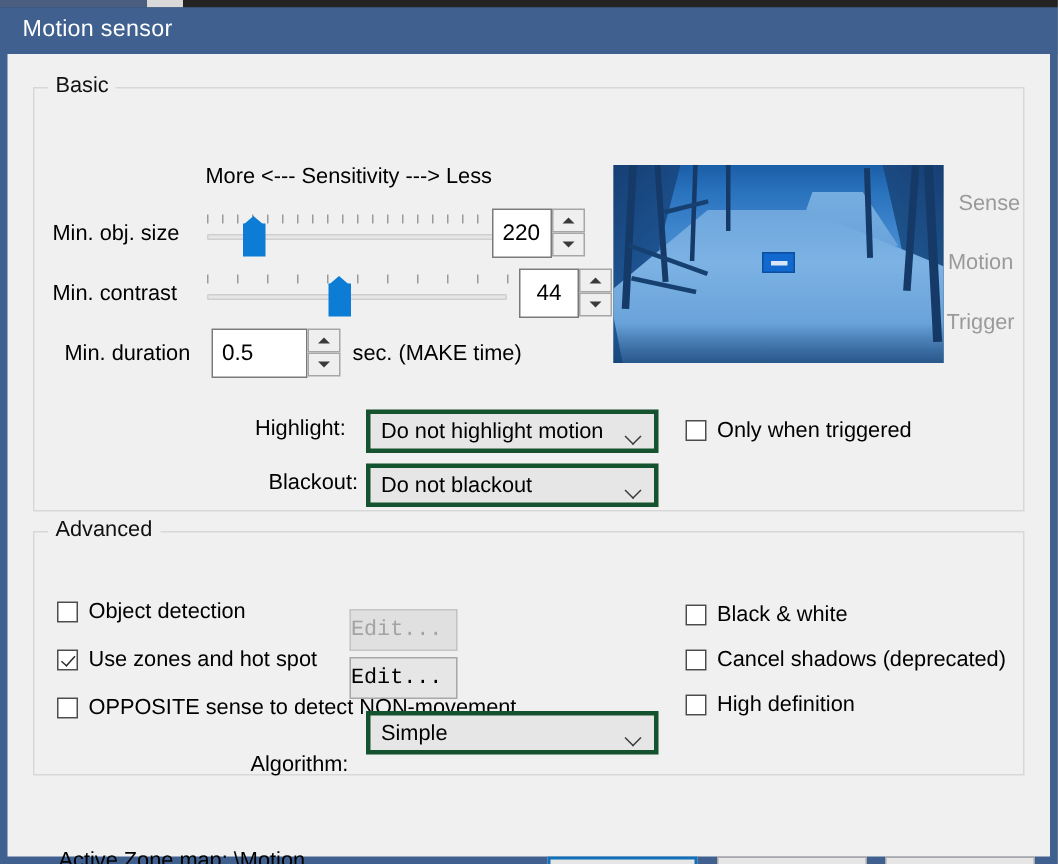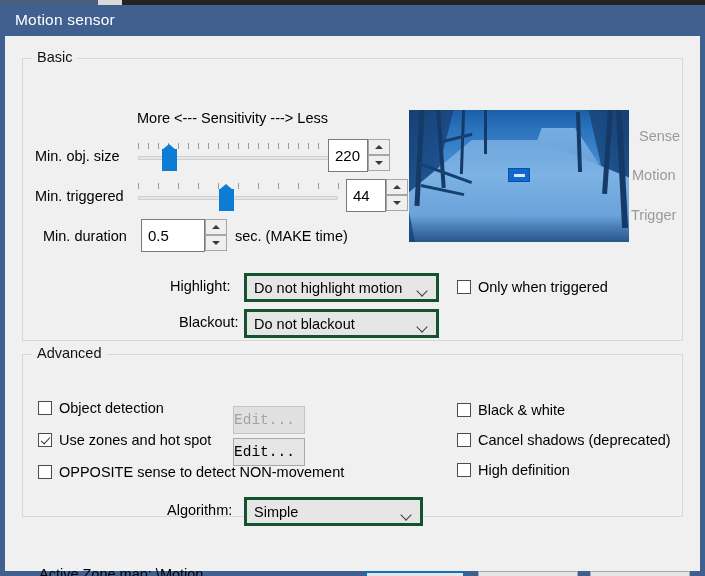--- a/index.html
+++ b/index.html
@@ -76,21 +76,21 @@
   .spinbtns b.dn{top:16px;}
   .spinbtns b::after{content:"";position:absolute;left:50%;top:50%;margin-left:-4px;margin-top:-2px;
     border-left:4px solid transparent;border-right:4px solid transparent;}
   .spinbtns b.up::after{border-bottom:4px solid #3a3a3a;}
   .spinbtns b.dn::after{border-top:4px solid #3a3a3a;}
 
   #spin-size{left:323px;top:103px;width:62px;}
   #spin-size input{width:40px;}
   #spin-size .spinbtns{left:40px;}
   #spin-contrast{left:341px;top:143px;width:62px;}
-  #spin-contrast input{width:40px;}
+  #spin-contrast input{width:40px;text-align:center;}
   #spin-contrast .spinbtns{left:40px;}
   #spin-duration{left:136px;top:183px;width:86px;}
   #spin-duration input{width:64px;}
   #spin-duration .spinbtns{left:64px;}
 
   
   #preview{
     position:absolute;left:404px;top:74px;width:220px;height:132px;
     background:#0a1a2e;overflow:hidden;
   }
@@ -138,21 +138,21 @@
   .combo{
     position:absolute;height:29px;box-sizing:border-box;
     border:3px solid #14532d;background:#e6e6e6;
   }
   .combo .ctext{position:absolute;left:7px;top:4px;font-size:14.5px;color:#000;white-space:nowrap;}
   .combo .chev{position:absolute;right:9px;top:11px;width:9px;height:9px;}
   .combo .chev::before{content:"";position:absolute;left:0;top:0;width:7px;height:7px;
     border-right:1.6px solid #3b3b3b;border-bottom:1.6px solid #3b3b3b;transform:rotate(45deg);}
   #combo-highlight{left:239px;top:237px;width:195px;}
   #combo-blackout{left:239px;top:273px;width:195px;}
-  #combo-algorithm{left:239px;top:461px;width:179px;}
+  #combo-algorithm{left:239px;top:438px;width:195px;}
 
   
   .cbox{position:absolute;white-space:nowrap;font-size:14.5px;color:#000;padding-left:21px;line-height:17px;}
   .cbox .box{
     position:absolute;left:0;top:1px;width:14px;height:14px;box-sizing:border-box;
     border:1px solid #4c4c4c;background:#fff;
   }
   .cbox.checked .box::after{
     content:"";position:absolute;left:3.5px;top:0.5px;width:4px;height:8px;
     border-right:1.8px solid #2b2b2b;border-bottom:1.8px solid #2b2b2b;transform:rotate(42deg);
@@ -223,21 +223,21 @@
       <div class="thumb" style="left: 24px;"></div>
     </div>
     <div class="spinwrap" id="spin-size">
       <input type="text" value="220" style="">
       <div class="spinbtns">
         <b class="up"></b>
         <b class="dn"></b>
       </div>
     </div>
 
-    <div class="lbl" style="left:30px;top:152px;">Min. triggered</div>
+    <div class="lbl" style="left:30px;top:152px;">Min. contrast</div>
     <div class="slider" id="sld-contrast">
       <div class="ticks">
           <i style="left: 0%;"></i>
           <i style="left: 10%;"></i>
           <i style="left: 20%;"></i>
           <i style="left: 30%;"></i>
           <i style="left: 40%;"></i>
           <i style="left: 50%;"></i>
           <i style="left: 60%;"></i>
           <i style="left: 70%;"></i>

